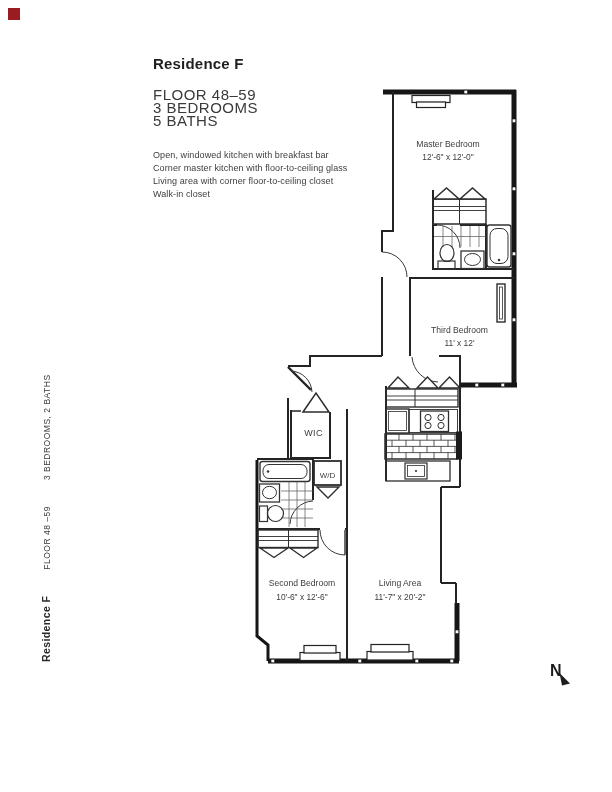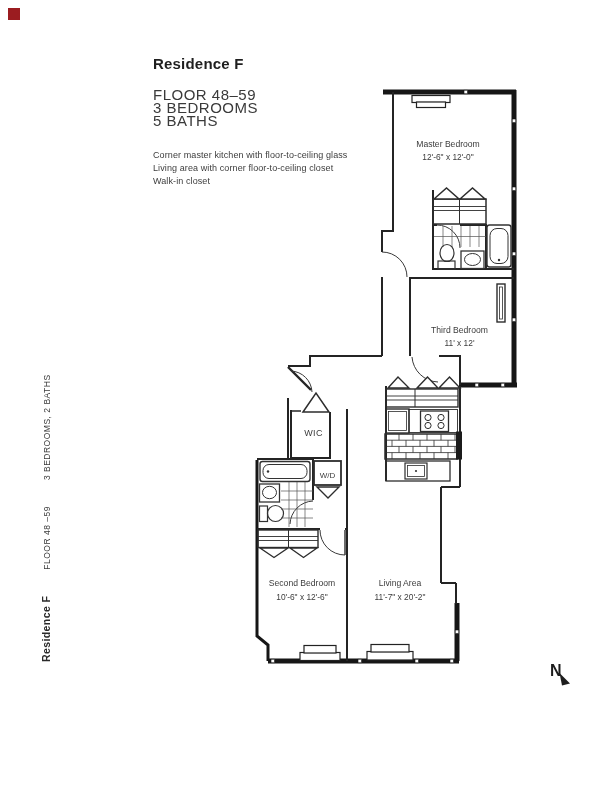--- a/index.html
+++ b/index.html
@@ -32,20 +32,21 @@
   <div class="header">
     <h1>Residence F</h1>
     <div class="specs">
       <div>FLOOR 48–59</div>
       <div>3 BEDROOMS</div>
       <div>5 BATHS</div>
     </div>
   </div>
 
   <div class="features">
+    <div>Open, windowed kitchen with breakfast bar</div>
     <div>Corner master kitchen with floor-to-ceiling glass</div>
     <div>Living area with corner floor-to-ceiling closet</div>
     <div>Walk-in closet</div>
   </div>
 
   <div class="sidebar">
     <span class="sb-title">Residence F</span>
     <span class="sb-spec">FLOOR 48 –59</span>
     <span class="sb-spec">3 BEDROOMS, 2 BATHS</span>
   </div>

